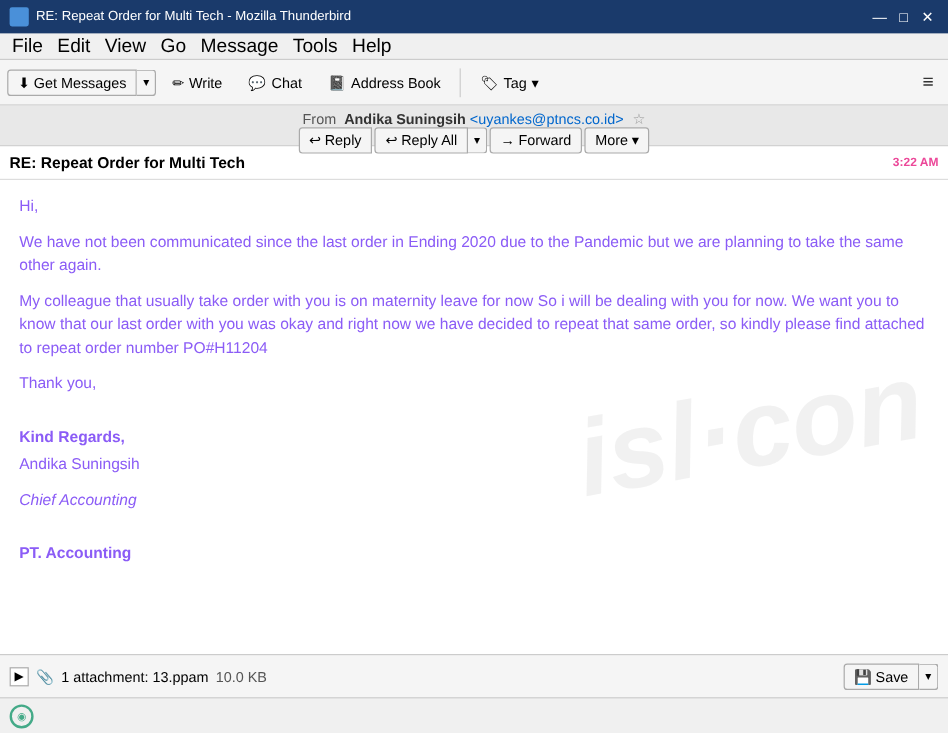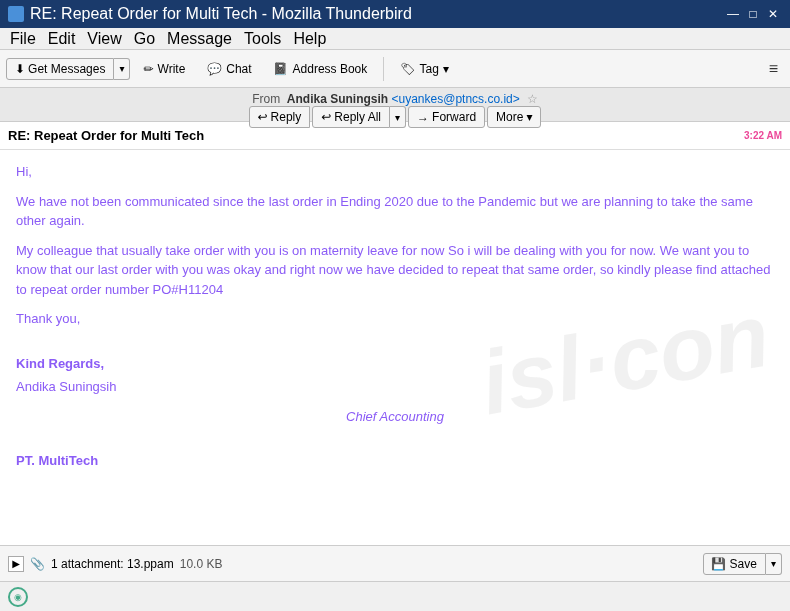--- a/index.html
+++ b/index.html
@@ -8,21 +8,21 @@
     
     .title-bar {
       background: #1a3a6b;
       color: white;
       display: flex;
       align-items: center;
       justify-content: space-between;
       padding: 4px 8px;
       height: 28px;
     }
-    .title-bar-left { display: flex; align-items: center; gap: 6px; font-size: 16px; }
+    .title-bar-left { display: flex; align-items: center; gap: 6px; font-size: 11px; }
     .title-bar-icon { width: 16px; height: 16px; background: #4a90d9; border-radius: 2px; display: inline-block; }
     .title-bar-controls { display: flex; gap: 2px; }
     .title-bar-btn {
       width: 18px; height: 16px; background: none; border: none; color: white;
       cursor: pointer; font-size: 12px; display: flex; align-items: center; justify-content: center;
     }
 
     
     .menu-bar {
       background: #f0f0f0;
@@ -130,21 +130,21 @@
       overflow-y: auto;
       height: calc(611px - 28px - 22px - 38px - 34px - 28px - 36px - 30px);
       position: relative;
     }
     .email-body p {
       margin-bottom: 10px;
       line-height: 1.5;
       font-size: 13px;
       color: #8b5cf6;
     }
-    .email-body .signature-italic { font-style: italic; text-align: center; }
+    .email-body .signature-italic { font-style: italic; }
     .email-body .signature-bold { font-weight: bold; }
 
     
     .watermark {
       position: absolute;
       right: 40px;
       top: 50%;
       transform: translateY(-50%);
       font-size: 80px;
       color: rgba(180,180,180,0.2);
@@ -319,21 +319,21 @@
   <div class="watermark" style="font-size:90px;right:20px;top:40%;opacity:0.13;color:#999;font-style:italic;font-weight:bold;position:absolute;transform:rotate(-10deg);">isl·con</div>
   <p>Hi,</p>
   <p>We have not been communicated since the last order in Ending 2020 due to the Pandemic but we are planning to take the same other again.</p>
   <p>My colleague that usually take order with you is on maternity leave for now So i will be dealing with you for now. We want you to know that our last order with you was okay and right now we have decided to repeat that same order, so kindly please find attached to repeat order number PO#H11204</p>
   <p>Thank you,</p>
   <br>
   <p style="font-weight:bold; margin-bottom:4px;">Kind Regards,</p>
   <p>Andika Suningsih</p>
   <p class="signature-italic">Chief Accounting</p>
   <br>
-  <p class="signature-bold">PT. MultiTech</p>
+  <p class="signature-bold">PT. Accounting</p>
   
   
   
 </div>
 
 <div class="attachment-bar">
   <div class="attachment-left">
     <button class="attachment-expand">▶</button>
     <span>📎</span>
     <span>1 attachment: 13.ppam</span>

